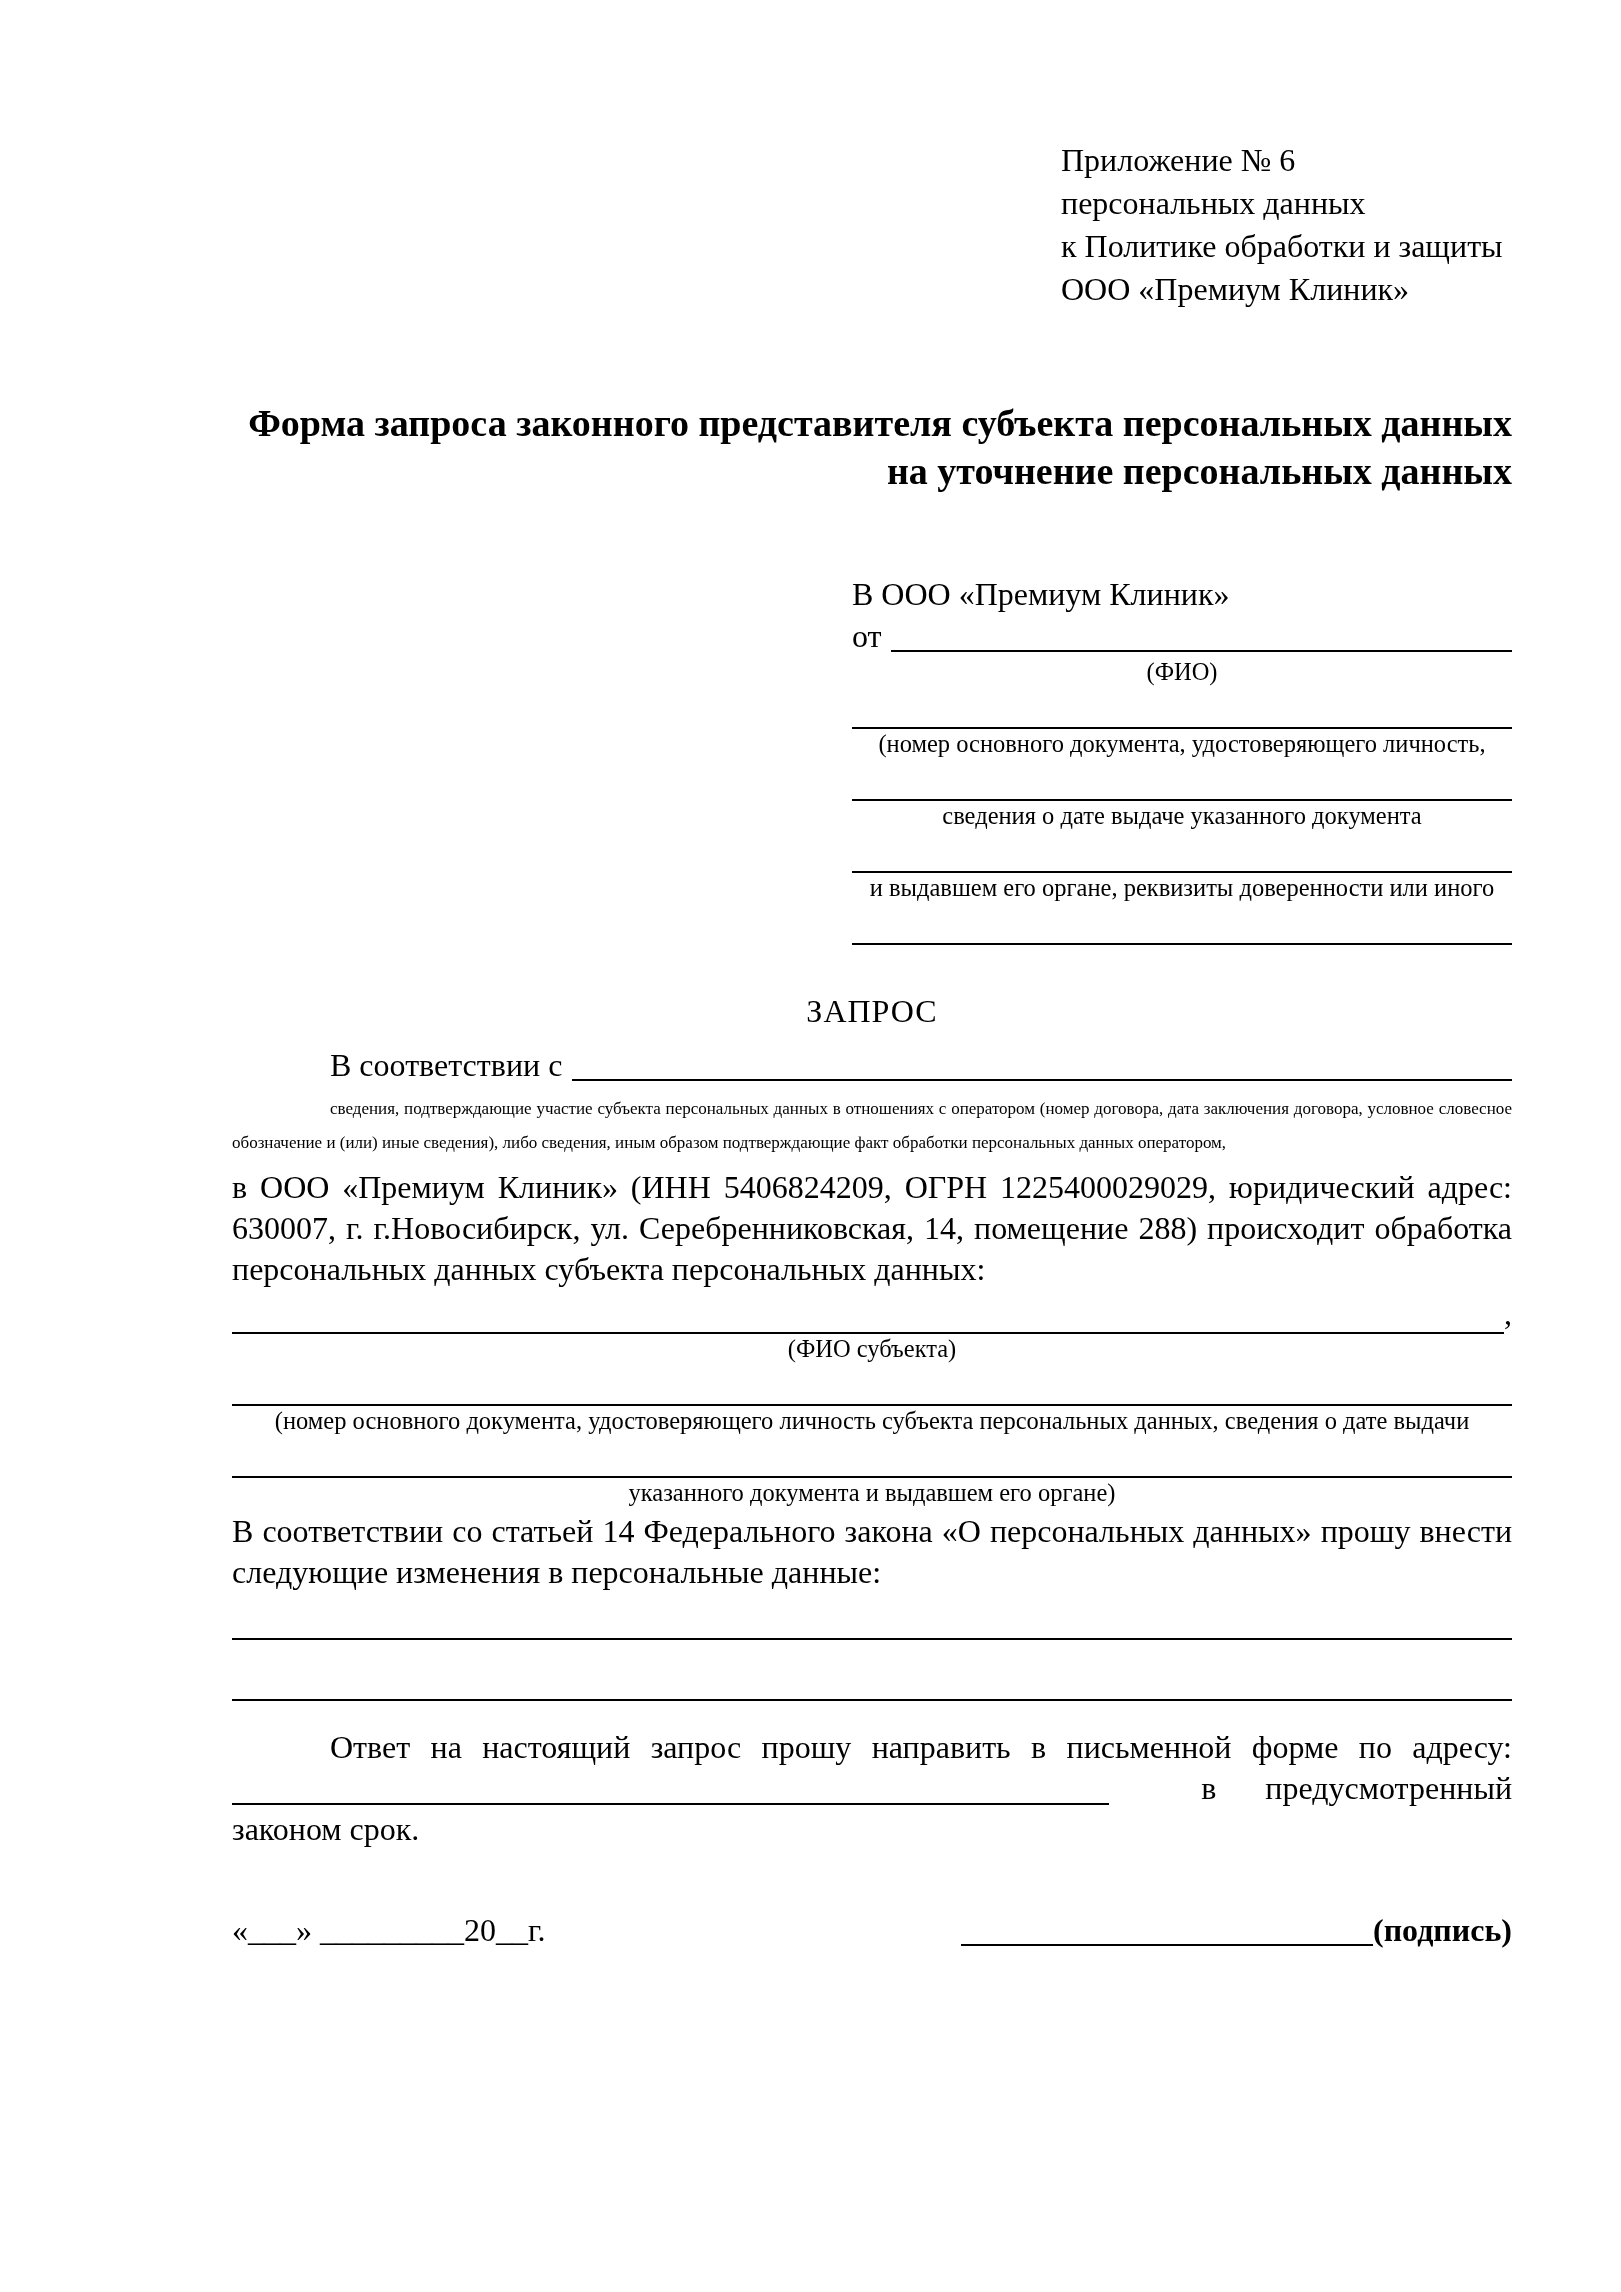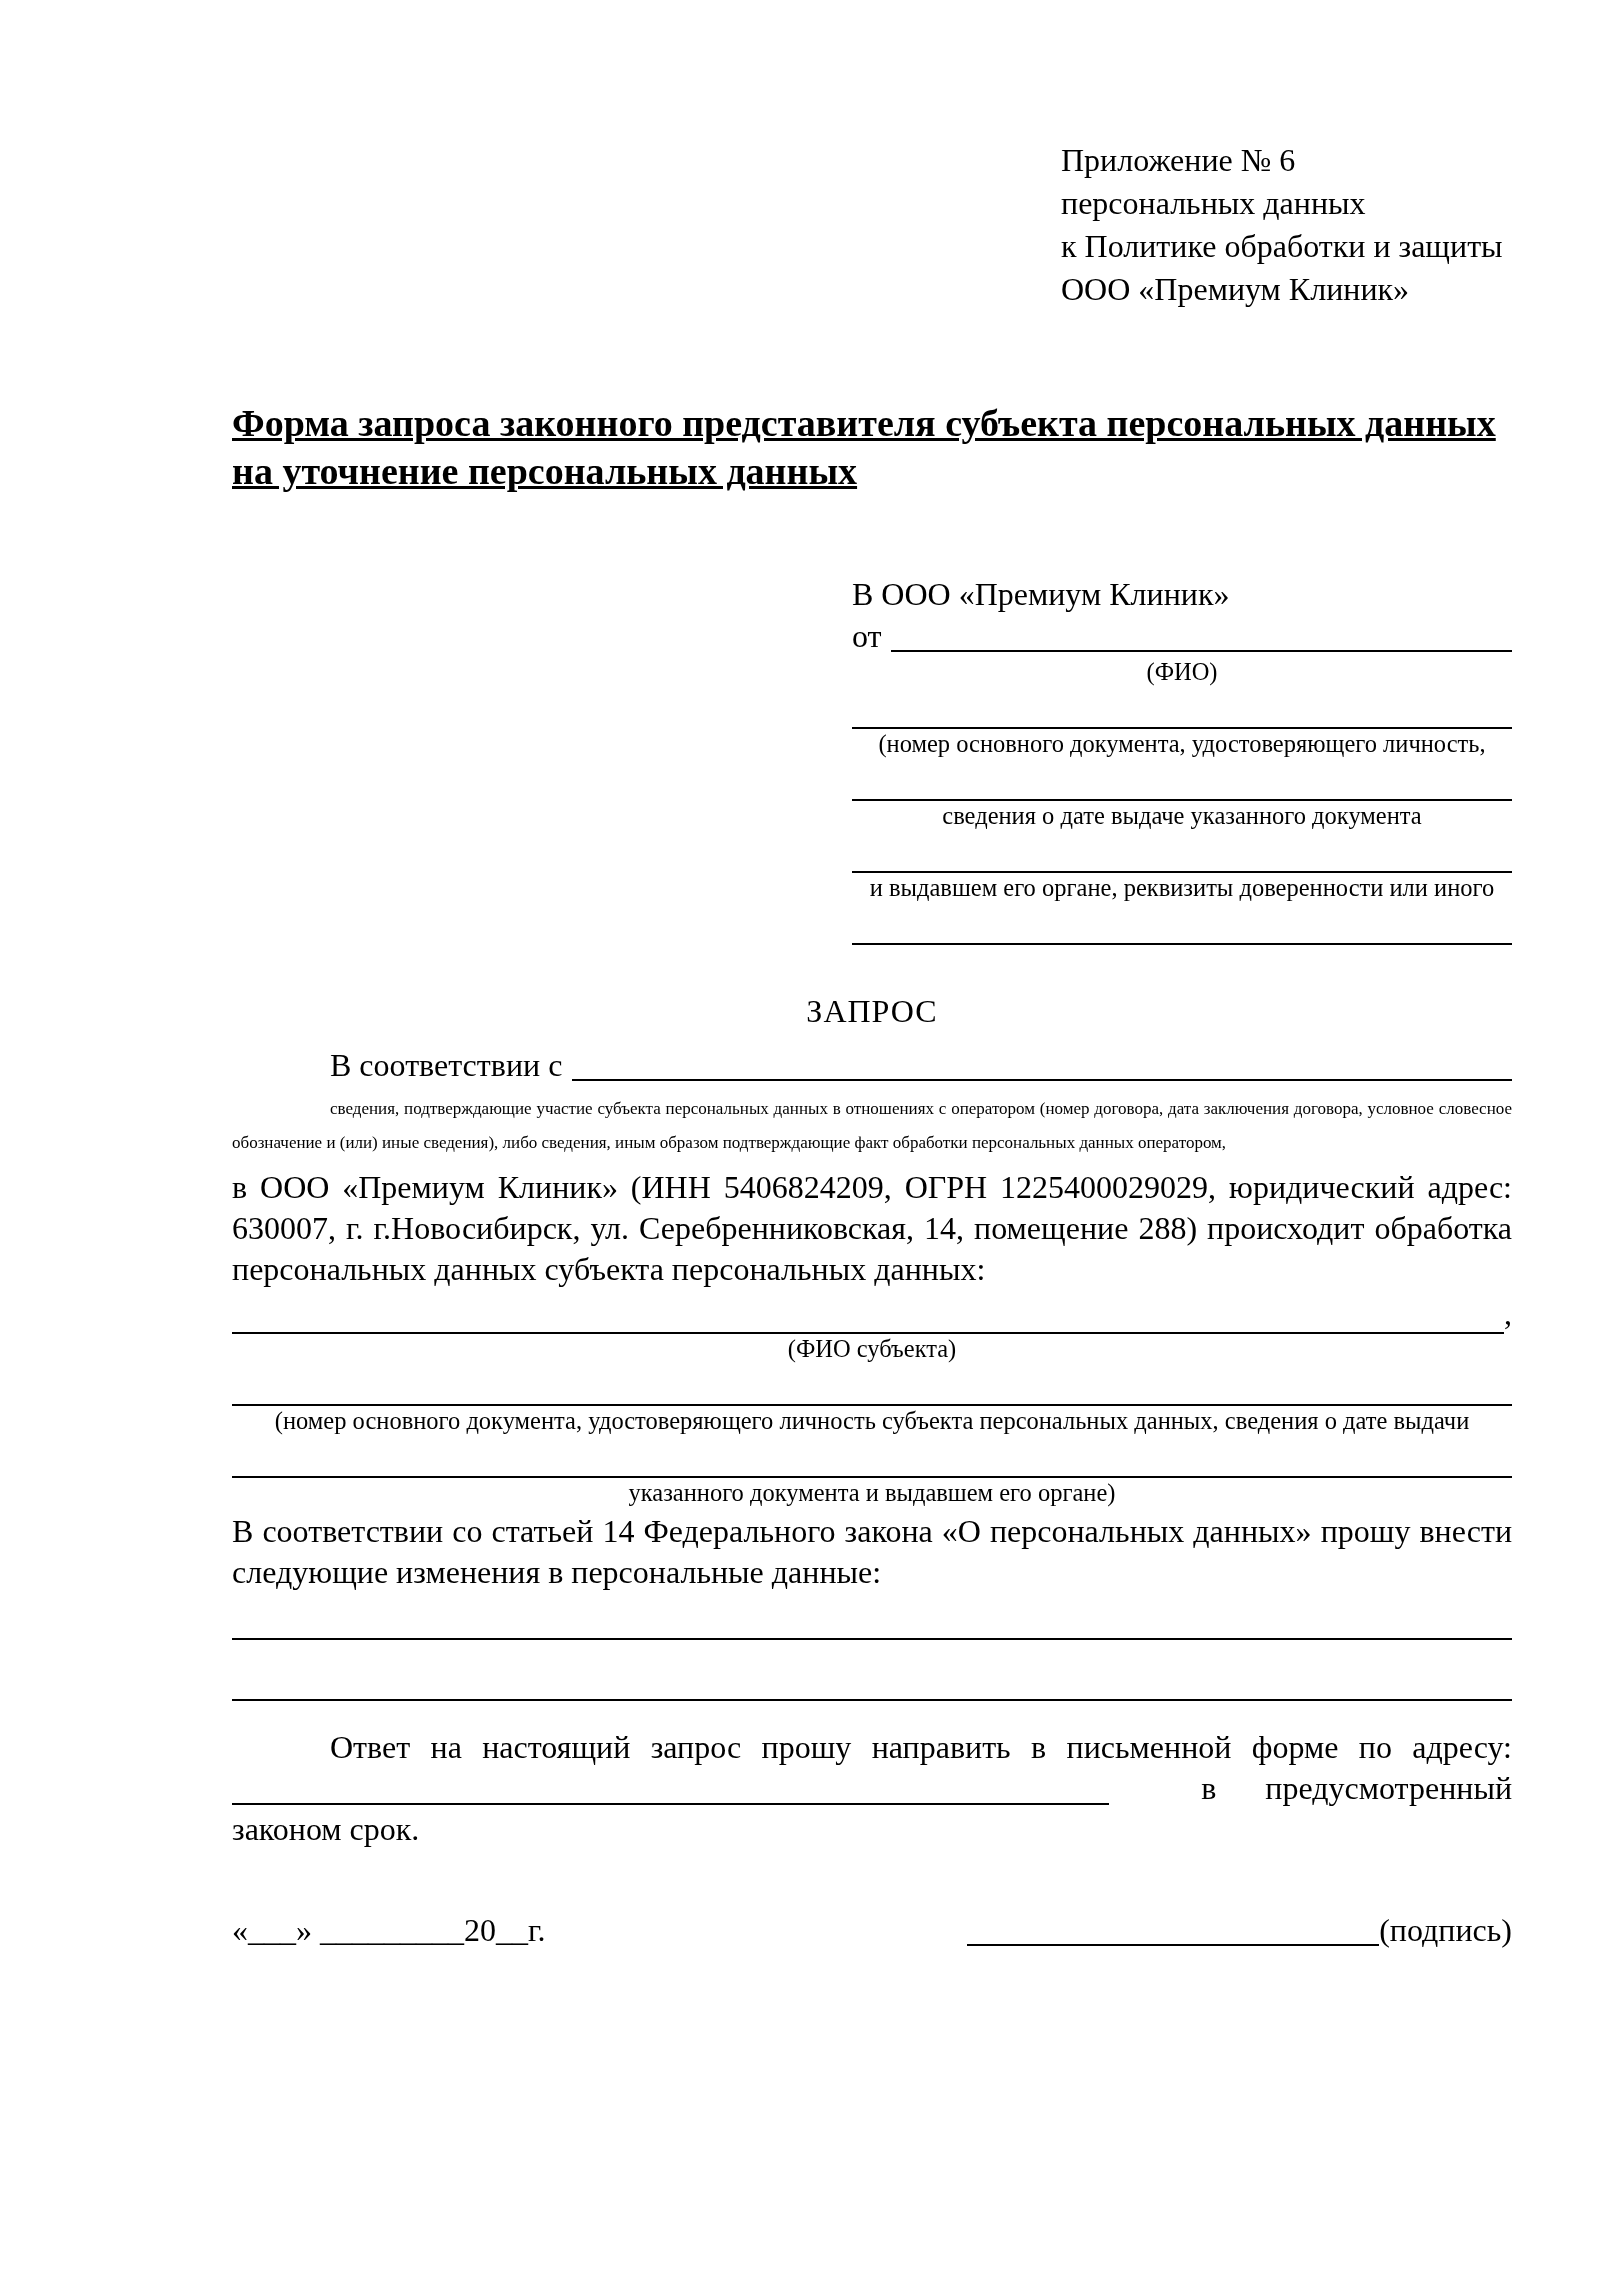--- a/index.html
+++ b/index.html
@@ -17,25 +17,24 @@
     overflow: hidden;
     border-radius: 13px;
   }
   .appendix {
     margin-left: auto;
     width: 451px;
     line-height: 43px;
   }
   .doc-title {
     margin-top: 88px;
-    text-align: left;
+    text-align: right;
     font-weight: bold;
     font-size: 38px;
     line-height: 48px;
-    text-decoration: underline;
   }
   .doc-title div { white-space: nowrap; }
   .addressee {
     margin-left: auto;
     width: 660px;
     margin-top: 78px;
   }
   .from-row { display: flex; }
   .from-row .blank {
     flex: 1;
@@ -87,21 +86,21 @@
   .answer-l2 { display: flex; justify-content: space-between; line-height: 41px; gap: 24px; }
   .answer-l2 .blank { width: 877px; border-bottom: 2.9px solid #000; margin-bottom: 3.9px; }
   .answer-l2 .tail { word-spacing: 41px; }
   .answer-l3 { line-height: 41px; }
   .footer-row {
     margin-top: 59px;
     display: flex;
     justify-content: space-between;
     align-items: flex-end;
   }
-  .sig { display: flex; align-items: flex-end; }
+  .sig { display: flex; align-items: flex-end; font-weight: bold; }
   .sig .blank { width: 412px; border-bottom: 2.9px solid #000; margin-bottom: 4.9px; }
 </style>
 </head>
 <body>
 
 <div class="page">
 
   <div class="appendix">
     <div>Приложение № 6</div>
     <div>персональных данных</div>

